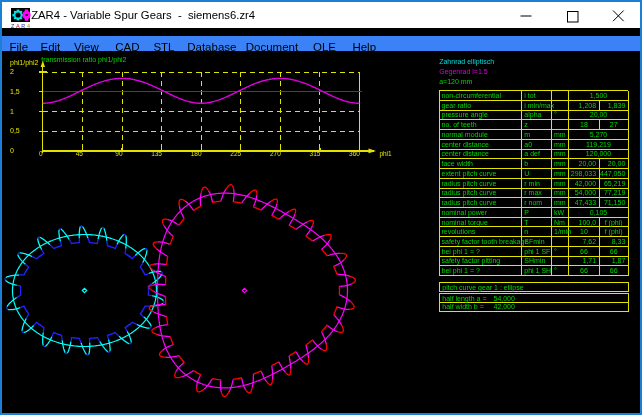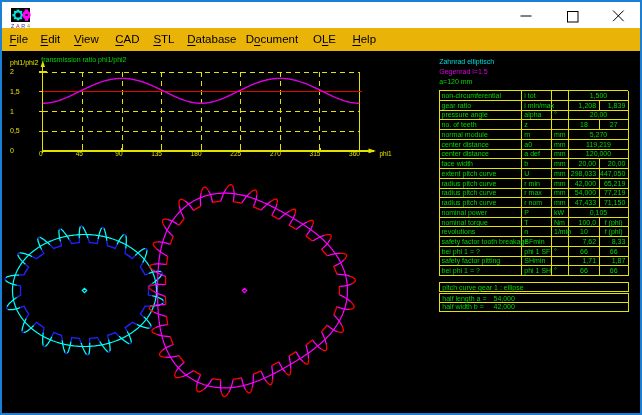--- a/index.html
+++ b/index.html
@@ -1,18 +1,18 @@
 <!DOCTYPE html>
 <html><head><meta charset="utf-8"><style>
 html,body{margin:0;padding:0;background:#000;}
 body{width:642px;height:415px;position:relative;font-family:"Liberation Sans",sans-serif;overflow:hidden;}
 #win{position:absolute;inset:0;border:2px solid #1b7fd6;box-sizing:border-box;background:#000;}
 #tbar{position:absolute;left:2px;top:2px;width:638px;height:26px;background:#fff;}
 #title{position:absolute;left:29.2px;top:6.6px;font-size:11.3px;color:#000;white-space:pre;}
-#menu{position:absolute;left:2px;top:28px;width:638px;height:23px;background:#eab308;}
+#menu{position:absolute;left:2px;top:36px;width:638px;height:23px;background:#3b82f6;}
 .mi{position:absolute;top:5.2px;font-size:11.5px;color:#000;}
 .u{text-decoration:underline;text-underline-offset:1.5px;}
 #cv{position:absolute;left:2px;top:51px;}
 </style></head>
 <body>
 <div id="win"></div>
 <div id="tbar">
 <svg width="24" height="22" viewBox="0 0 24 22" style="position:absolute;left:7px;top:4px">
 <rect x="2" y="2" width="19" height="14" fill="#000"></rect>
 <g stroke="#00e5e5" stroke-width="1.6" fill="none">
@@ -30,20 +30,21 @@
 </g>
 <rect x="8" y="8" width="2.4" height="1.8" fill="#000"></rect>
 <g fill="#ff00ff">
 <circle cx="17.5" cy="9" r="4.2"></circle>
 <rect x="15.8" y="3.4" width="3.4" height="2"></rect>
         <rect x="15.8" y="12.8" width="3.4" height="2"></rect>
 </g>
 <rect x="16.3" y="8.2" width="2.6" height="1.6" fill="#000"></rect>
 <text x="2" y="21.6" font-family="Liberation Sans,sans-serif" font-size="5.4" fill="#223b8f" textLength="19">Z<tspan fill="#b02030">A</tspan><tspan fill="#2233bb">R</tspan><tspan fill="#8f8f1a">4</tspan></text>
 </svg>
+<div id="title">ZAR4 - Variable Spur Gears  -  siemens6.zr4</div>
 <svg width="642" height="28" viewBox="0 0 642 28" style="position:absolute;left:-2px;top:-2px">
 <g stroke="#000" stroke-width="1">
 <line x1="520.5" y1="16" x2="531.5" y2="16"></line>
 <rect x="567.5" y="11.5" width="10.5" height="10.5" fill="none"></rect>
 <line x1="613" y1="10.5" x2="623.7" y2="21.2"></line>
 <line x1="623.7" y1="10.5" x2="613" y2="21.2"></line>
 </g>
 </svg>
 </div>
 <div id="menu">

